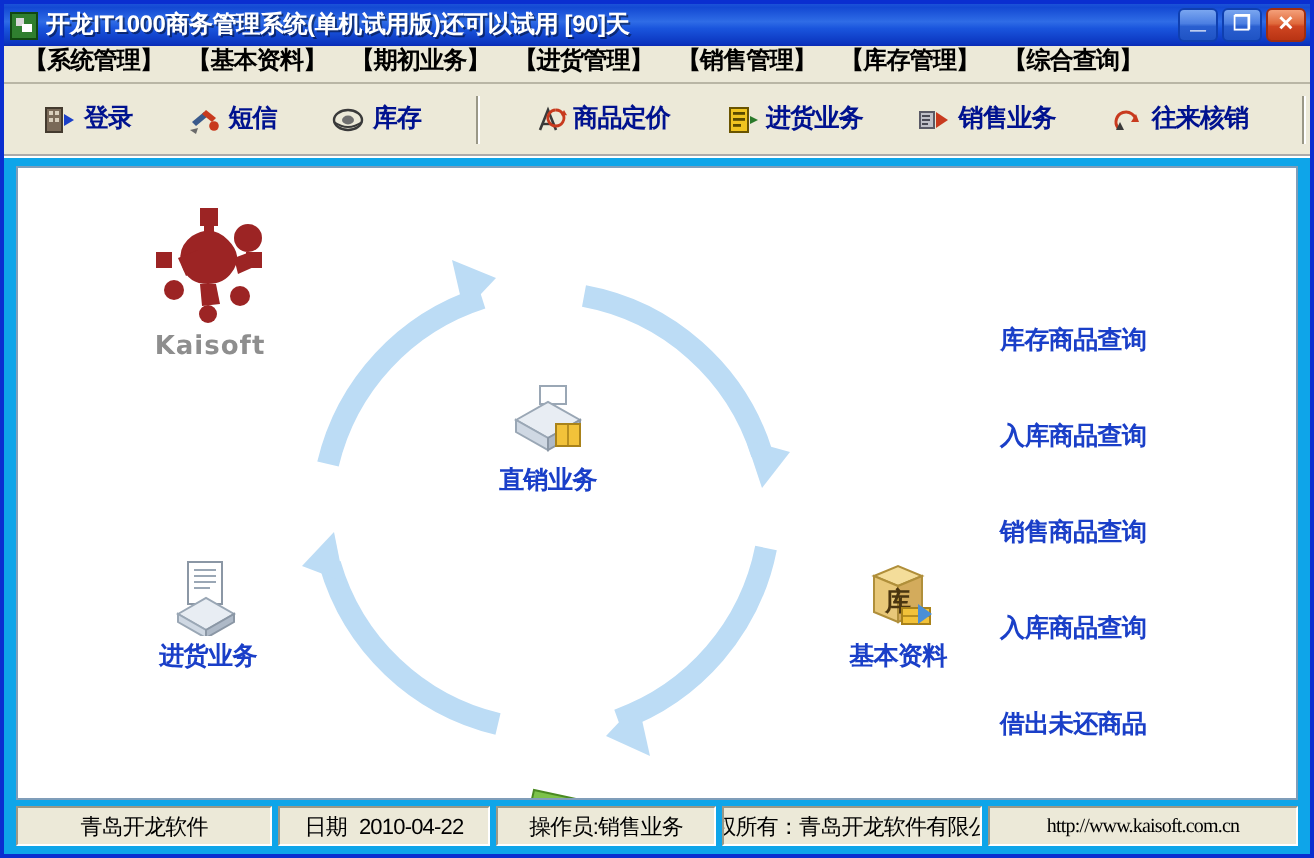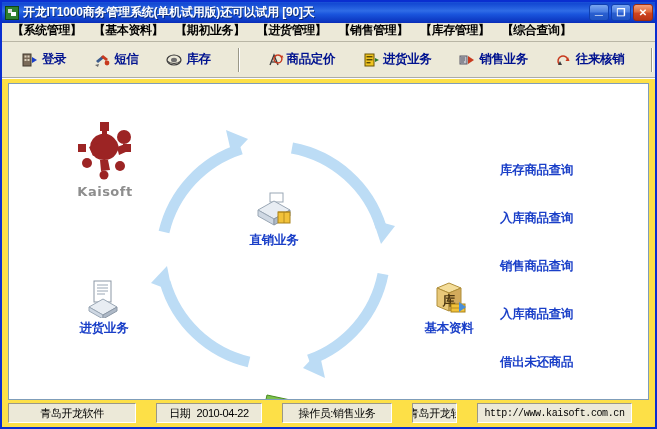--- a/index.html
+++ b/index.html
@@ -20,21 +20,21 @@
   }
 
   
   .window {
     position: absolute;
     left: 0; top: 0;
     width: 657px;
     height: 429px;
     box-sizing: border-box;
     border: 2px solid #0a2ed0;
-    background: #fde047;
+    background: #0ea5e9;
     display: flex;
     flex-direction: column;
   }
 
   
   .titlebar {
     height: 21px;
     flex: 0 0 21px;
     background: linear-gradient(to bottom, #1b52d8 0%, #1349d3 8%, #2f6ce6 42%, #1a55dd 58%, #0b35bf 94%, #0a2ab5 100%);
     display: flex;
@@ -202,21 +202,21 @@
     margin: 4px 6px 0 6px;
     border: 1px solid #7f9db9;
     background: #ffffff;
     position: relative;
     overflow: hidden;
   }
 
   
   .logo-wrap {
     position: absolute;
-    left: 38px; top: 36px;
+    left: 38px; top: 18px;
     width: 116px;
     text-align: center;
   }
   .logo-mark {
     width: 80px; height: 62px;
     margin: 0 auto;
     position: relative;
   }
   .logo-text {
     margin-top: 2px;
@@ -270,45 +270,45 @@
     padding: 0;
     margin-bottom: 31px;
     cursor: pointer;
     white-space: nowrap;
   }
 
   
   .statusbar {
     flex: 0 0 20px;
     height: 20px;
-    margin: 3px 23px 4px 6px;
+    margin: 3px 6px 4px 6px;
     display: flex;
     align-items: stretch;
-    gap: 20px;
+    gap: 3px;
     box-sizing: border-box;
   }
   .sb-cell {
     border: 1px solid;
     border-color: #9a9887 #ffffff #ffffff #9a9887;
     background: #ece9d8;
     display: flex;
     align-items: center;
     justify-content: center;
     font-size: 11px;
     color: #000000;
     letter-spacing: -0.4px;
     white-space: nowrap;
     overflow: hidden;
     box-sizing: border-box;
   }
   .sb-1 { flex: 0 0 128px; }
   .sb-2 { flex: 0 0 106px; }
   .sb-3 { flex: 0 0 110px; }
   .sb-4 { flex: 1 1 auto; }
-  .sb-5 { flex: 0 0 155px; font-family: Liberation Mono, monospace; font-size: 10px; }
+  .sb-5 { flex: 0 0 155px; font-family: Liberation Serif, serif; font-size: 10px; }
   .sb-date { display: flex; gap: 6px; align-items: baseline; }
 </style>
 </head>
 <body>
 
 <div id="app">
   <div class="window">
 
     <div class="titlebar">
       <div class="title-icon"></div>

